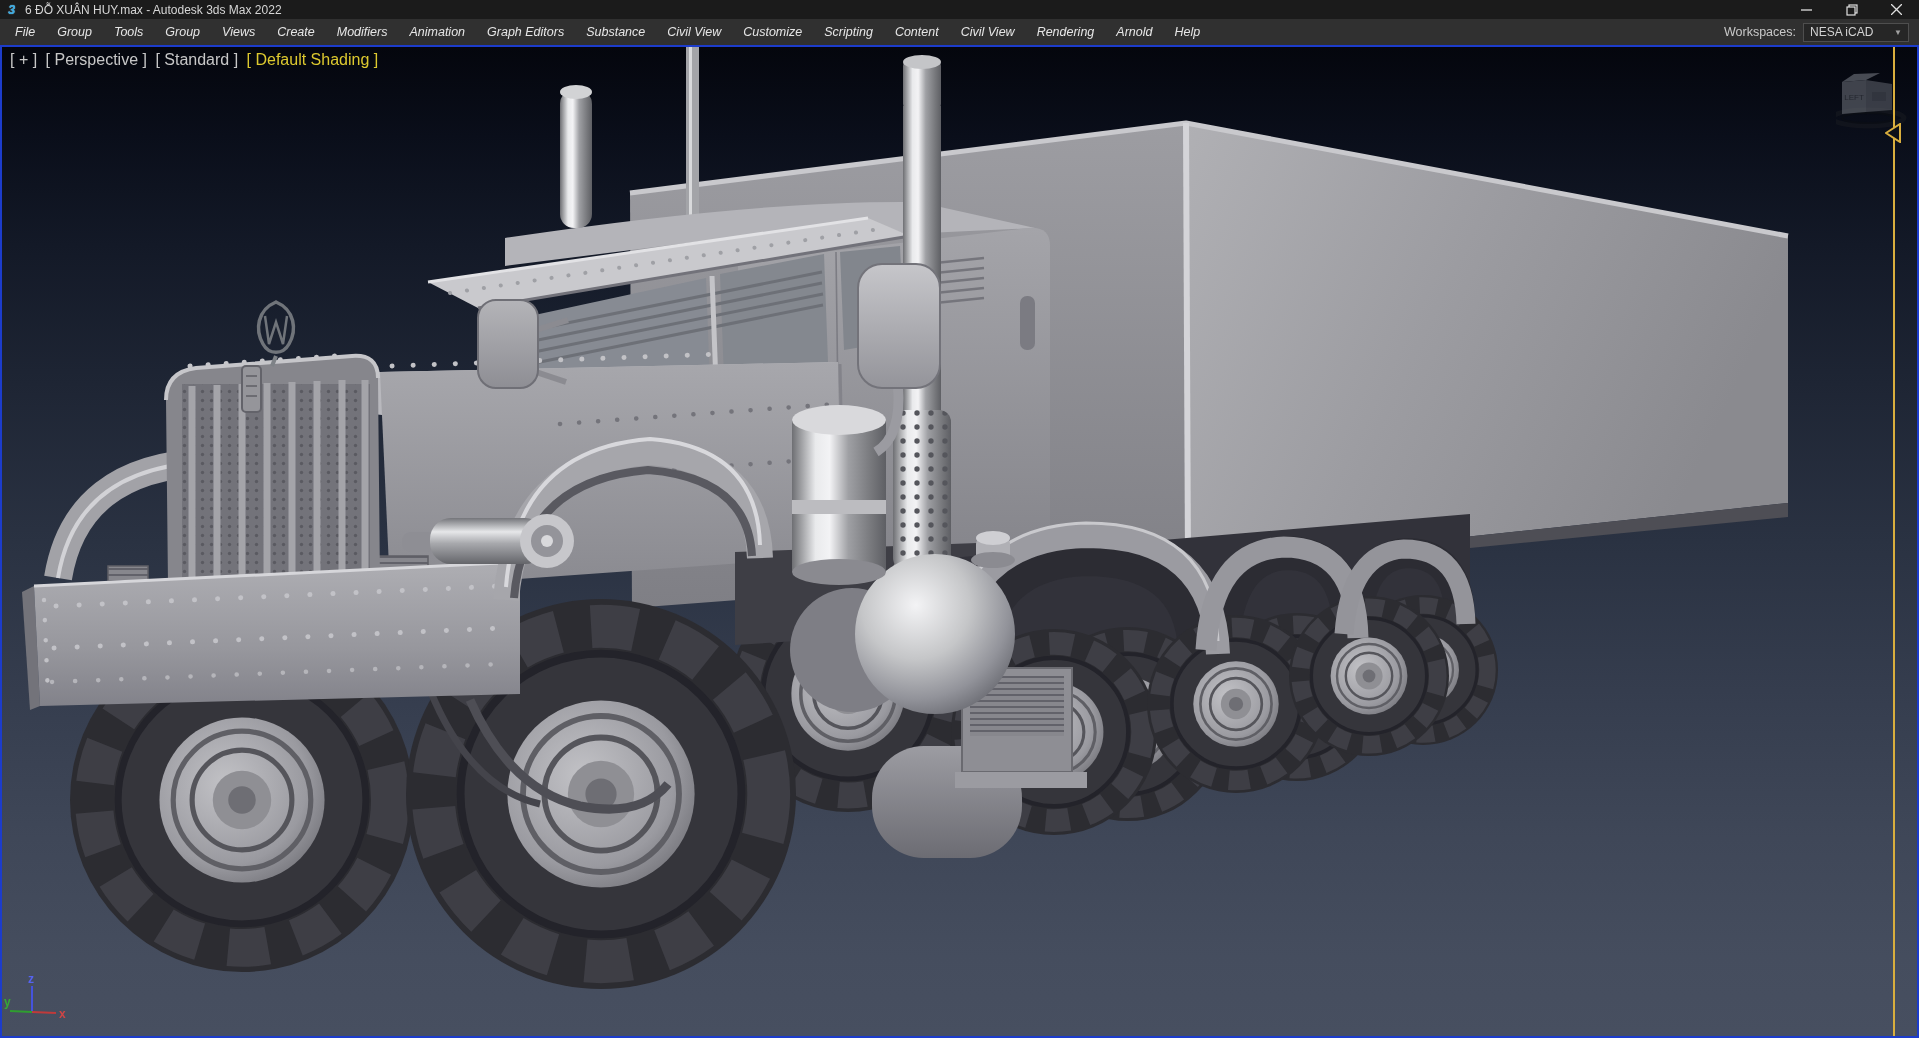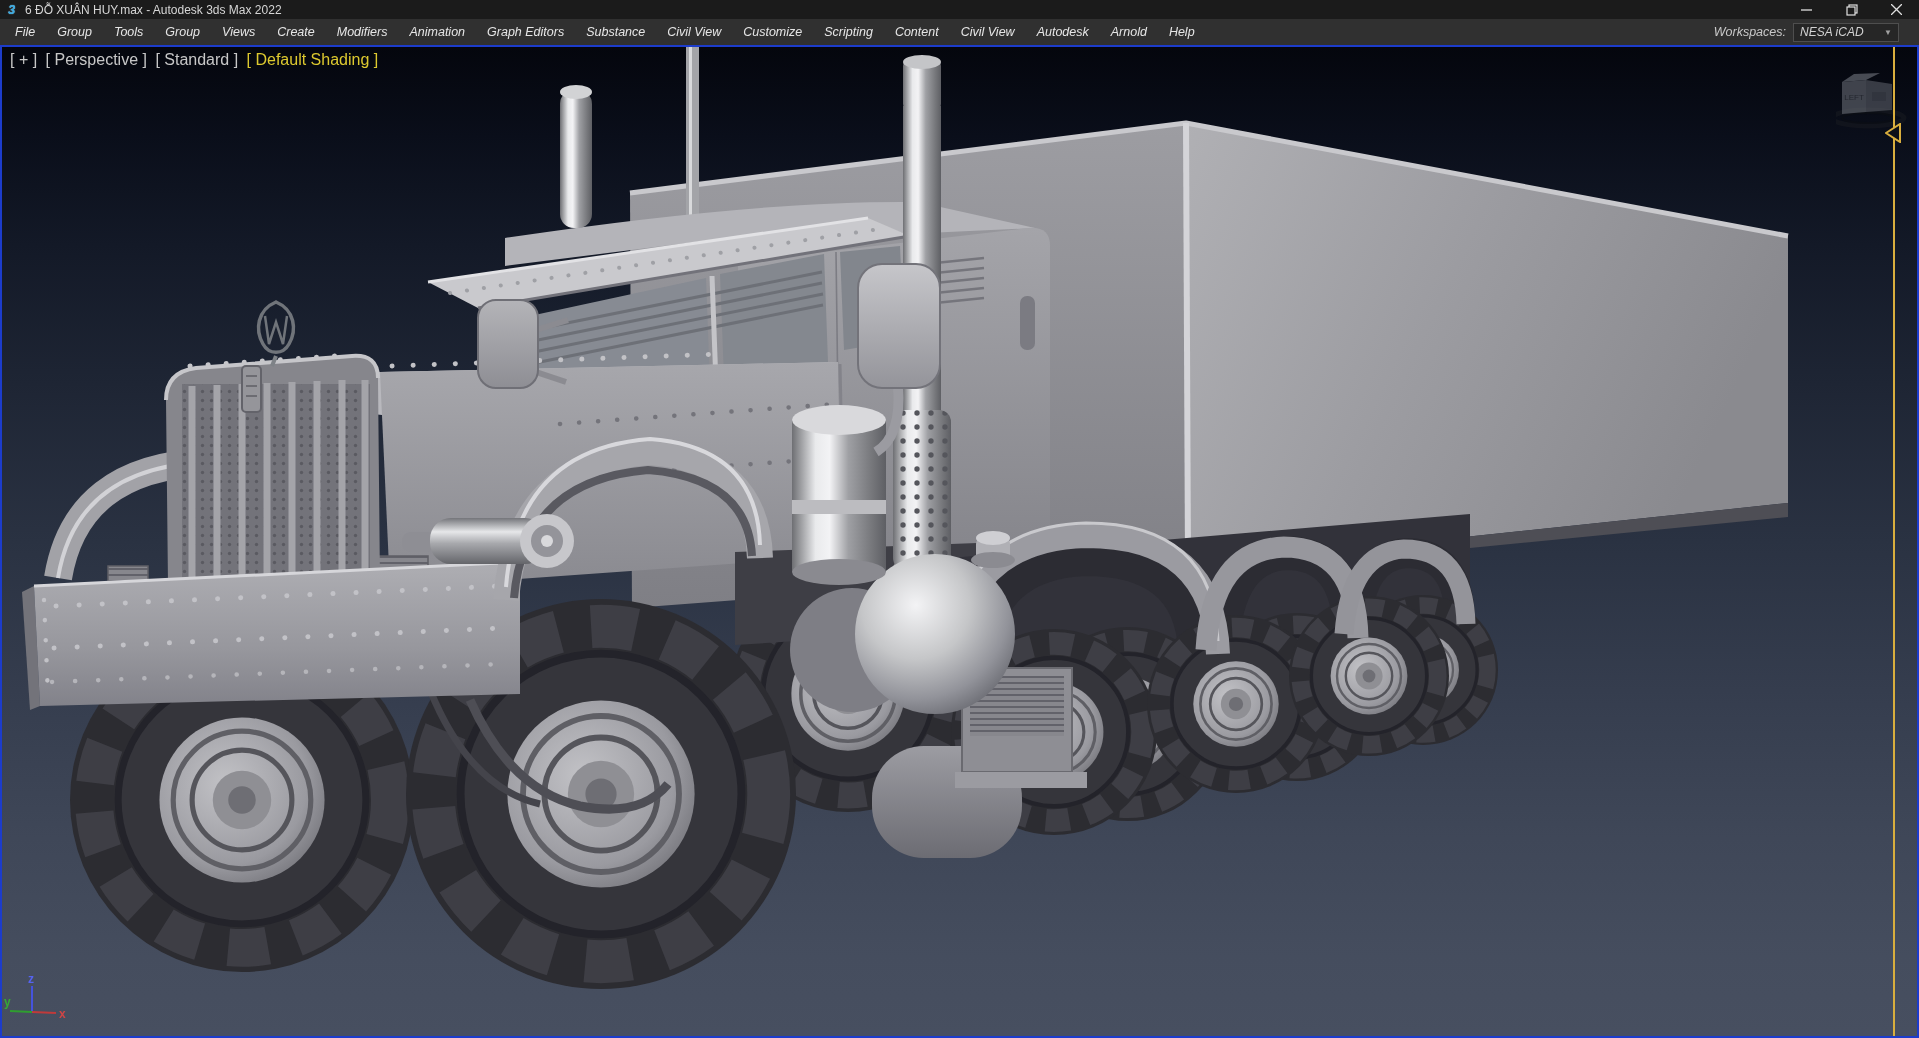--- a/index.html
+++ b/index.html
@@ -25,21 +25,21 @@
   .win-btn{width:45px;height:19px;display:flex;align-items:center;justify-content:center;color:#e0e0e0;}
   .win-btn svg{display:block;}
   
   .menubar{
     position:absolute;top:19px;left:0;right:0;height:26px;
     background:#303030;display:flex;align-items:center;
     color:#e6e6e6;font-size:12.5px;
   }
   .menu-item{padding:0 11px;white-space:nowrap;cursor:default;font-style:italic;}
   .menu-item:first-child{margin-left:4px;}
-  .workspaces{margin-left:auto;display:flex;align-items:center;margin-right:20px;color:#c9c9c9;font-style:italic;}
+  .workspaces{margin-left:auto;display:flex;align-items:center;margin-right:10px;color:#c9c9c9;}
   .workspaces .ws-label{margin-right:7px;}
   .ws-field{
     width:106px;height:19px;background:#262626;border:1px solid #4e4e4e;
     display:flex;align-items:center;padding:0 6px;color:#d2d2d2;font-size:12px;
   }
   .ws-field .ws-value{flex:1;white-space:nowrap;overflow:hidden;}
   .ws-caret{font-size:8px;color:#a0a0a0;margin-left:4px;}
   
   .viewport{
     position:absolute;top:45px;left:0;right:0;bottom:0;
@@ -108,21 +108,21 @@
     <span class="menu-item">Create</span>
     <span class="menu-item">Modifiers</span>
     <span class="menu-item">Animation</span>
     <span class="menu-item">Graph Editors</span>
     <span class="menu-item">Substance</span>
     <span class="menu-item">Civil View</span>
     <span class="menu-item">Customize</span>
     <span class="menu-item">Scripting</span>
     <span class="menu-item">Content</span>
     <span class="menu-item">Civil View</span>
-    <span class="menu-item">Autodesk</span>
+    <span class="menu-item">Rendering</span>
     <span class="menu-item">Arnold</span>
     <span class="menu-item">Help</span>
     <div class="workspaces">
       <span class="ws-label">Workspaces:</span>
       <div class="ws-field">
         <span class="ws-value">NESA iCAD</span>
         <span class="ws-caret">▼</span>
       </div>
     </div>
   </div>

